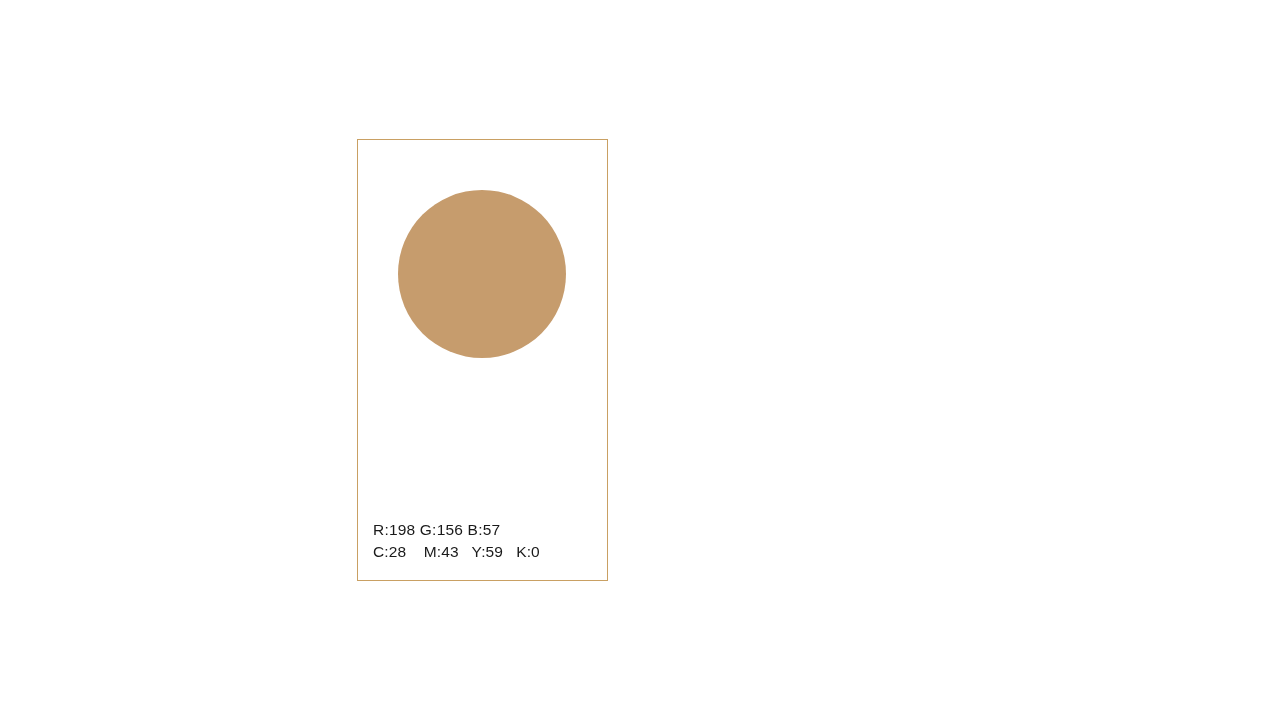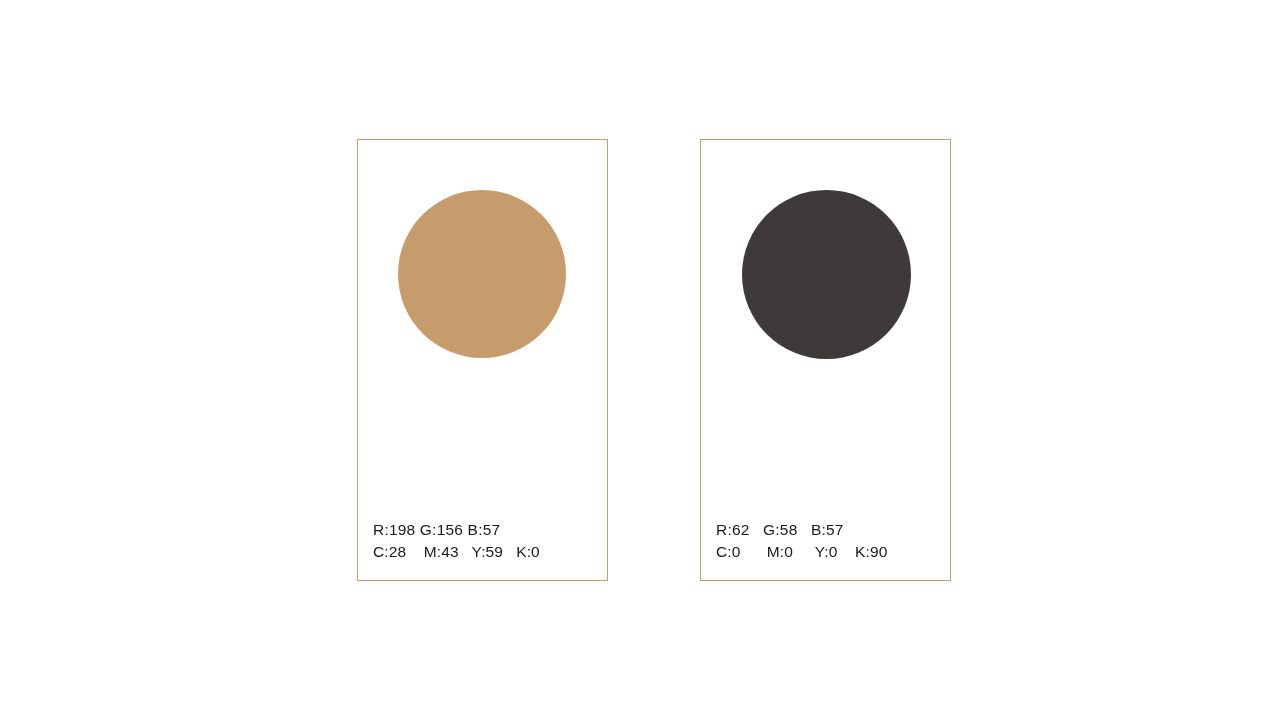--- a/index.html
+++ b/index.html
@@ -80,21 +80,14 @@
 <div id="swatch-board">
 
   <div class="swatch-card" id="swatch-card-1" style="border-color: rgb(201, 160, 99);">
     <div class="swatch-disc" style="background: rgb(198, 156, 109);"></div>
     <div class="swatch-readout" style="color: rgb(26, 26, 26);">
       <div class="readout-line rgb-line">R:198 G:156 B:57</div>
       <div class="readout-line cmyk-line">C:28    M:43   Y:59   K:0</div>
     </div>
   </div>
 
-  <div class="swatch-card" id="swatch-card-2" style="border-color: rgb(201, 160, 99);">
-    <div class="swatch-disc" style="background: rgb(62, 58, 57);"></div>
-    <div class="swatch-readout" style="color: rgb(26, 26, 26);">
-      <div class="readout-line rgb-line">R:62   G:58   B:57</div>
-      <div class="readout-line cmyk-line">C:0      M:0     Y:0    K:90</div>
-    </div>
-  </div>
 
 </div>
 
 </body></html>

